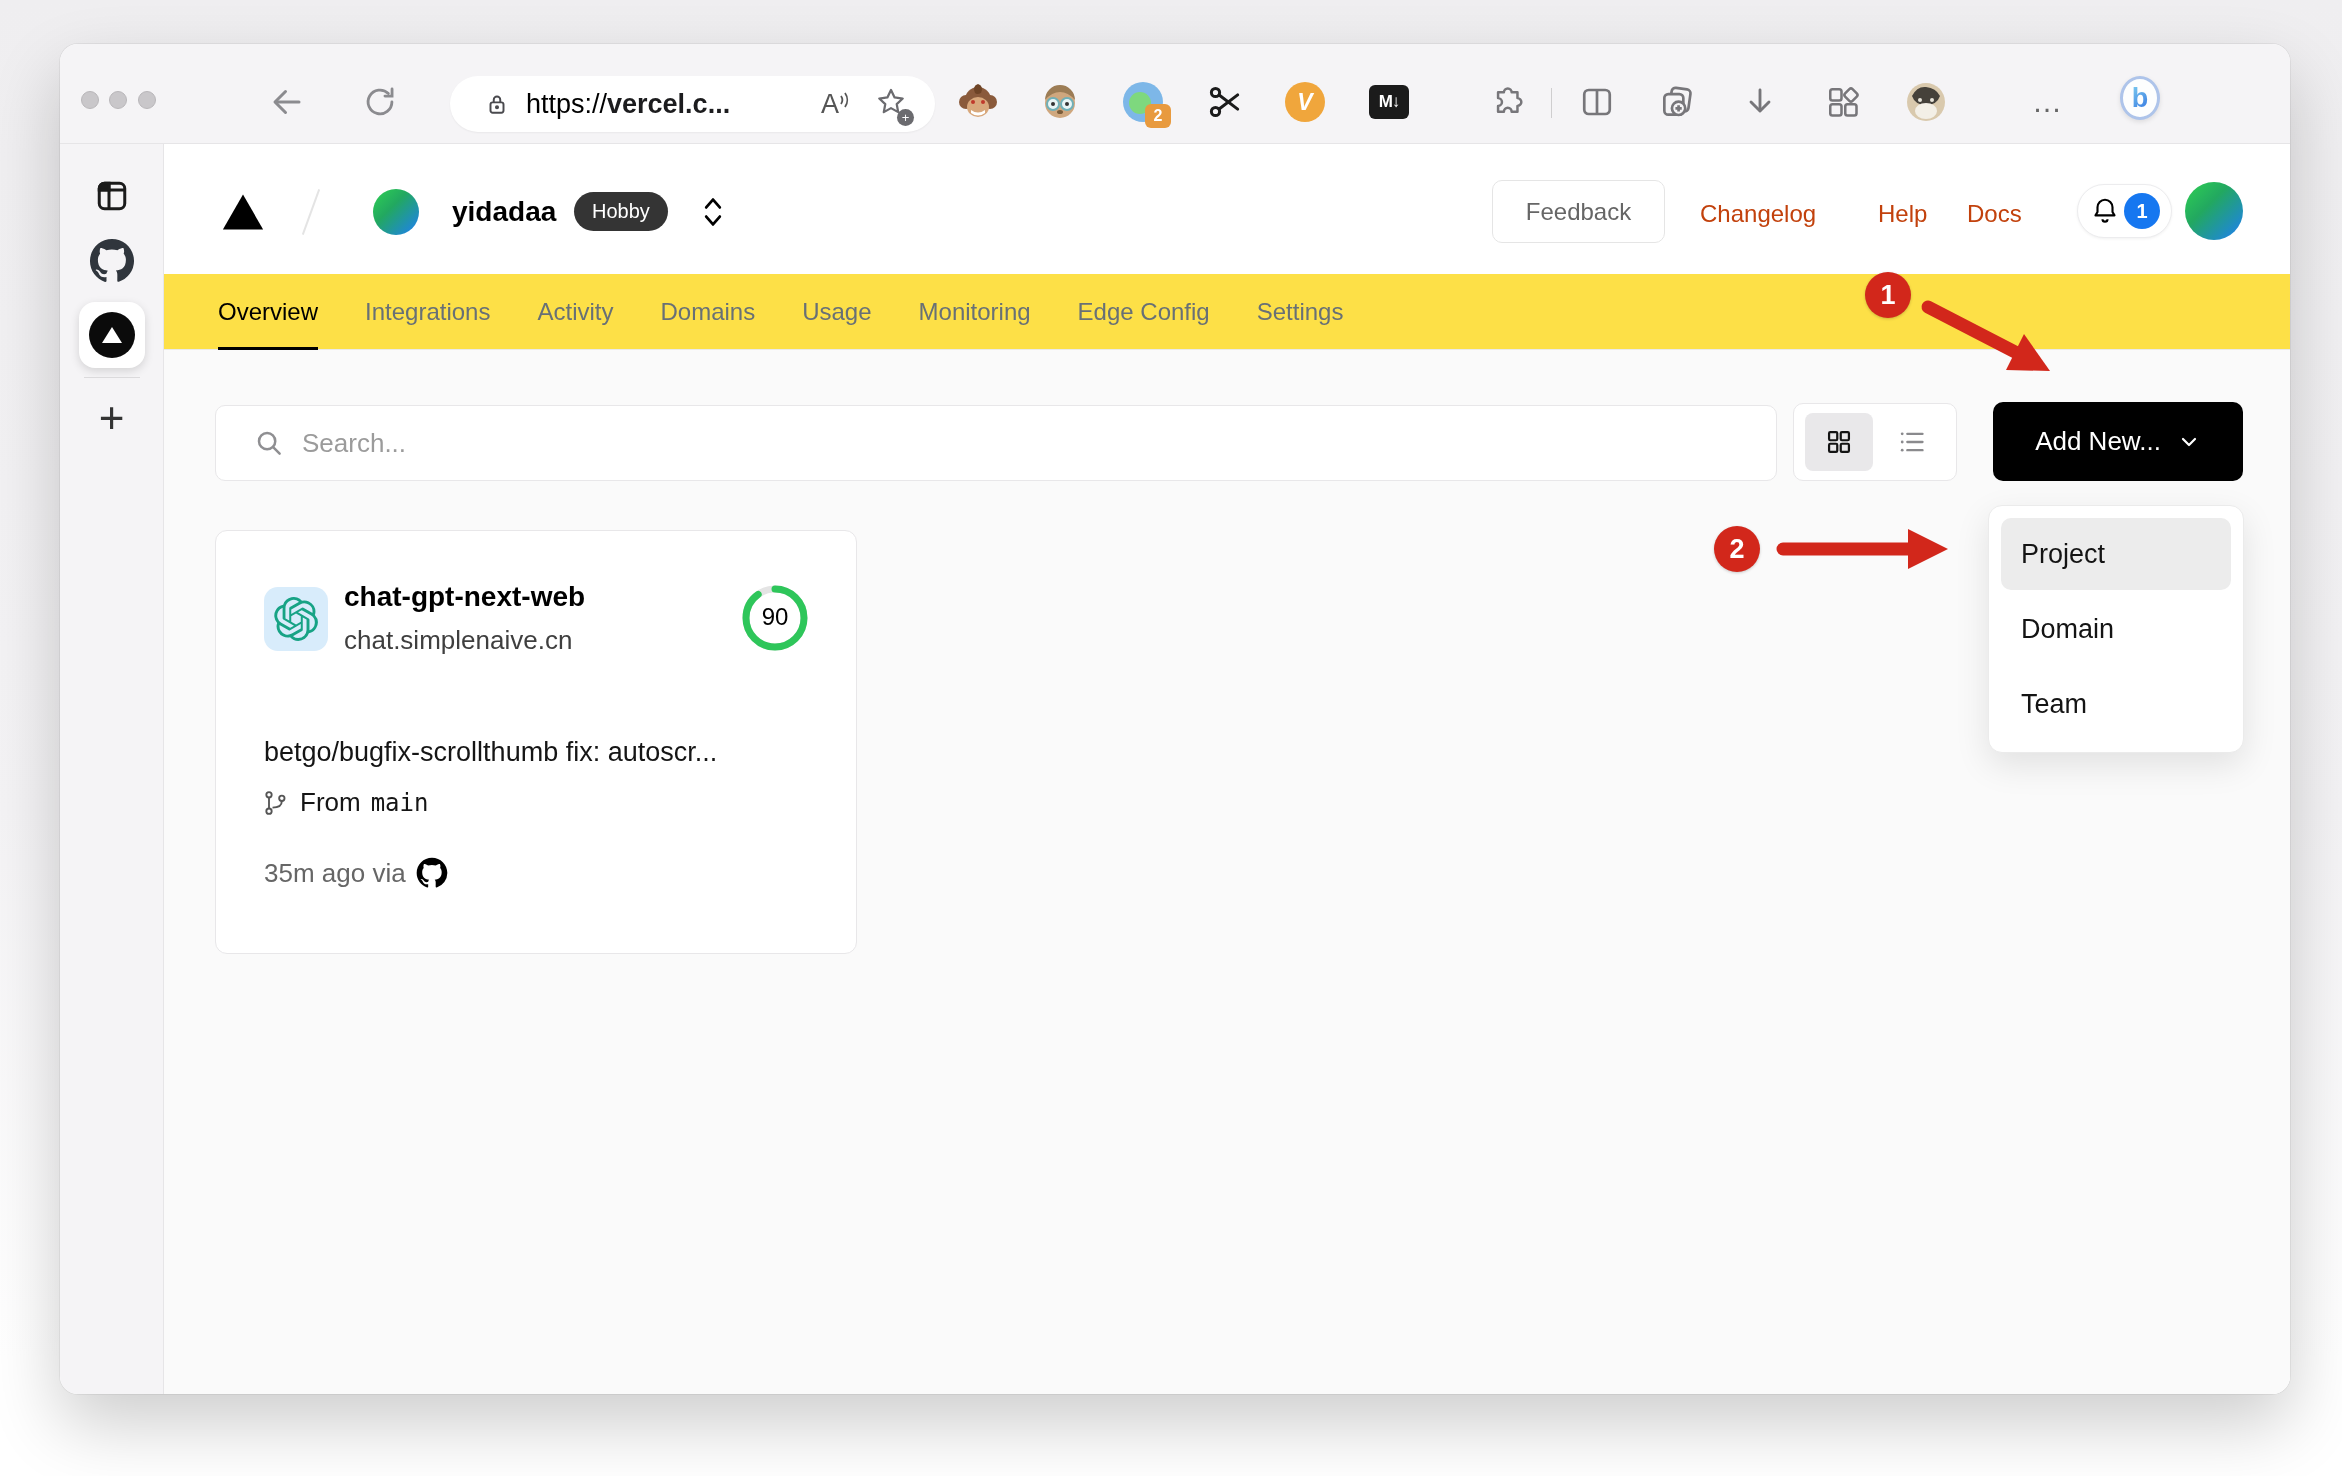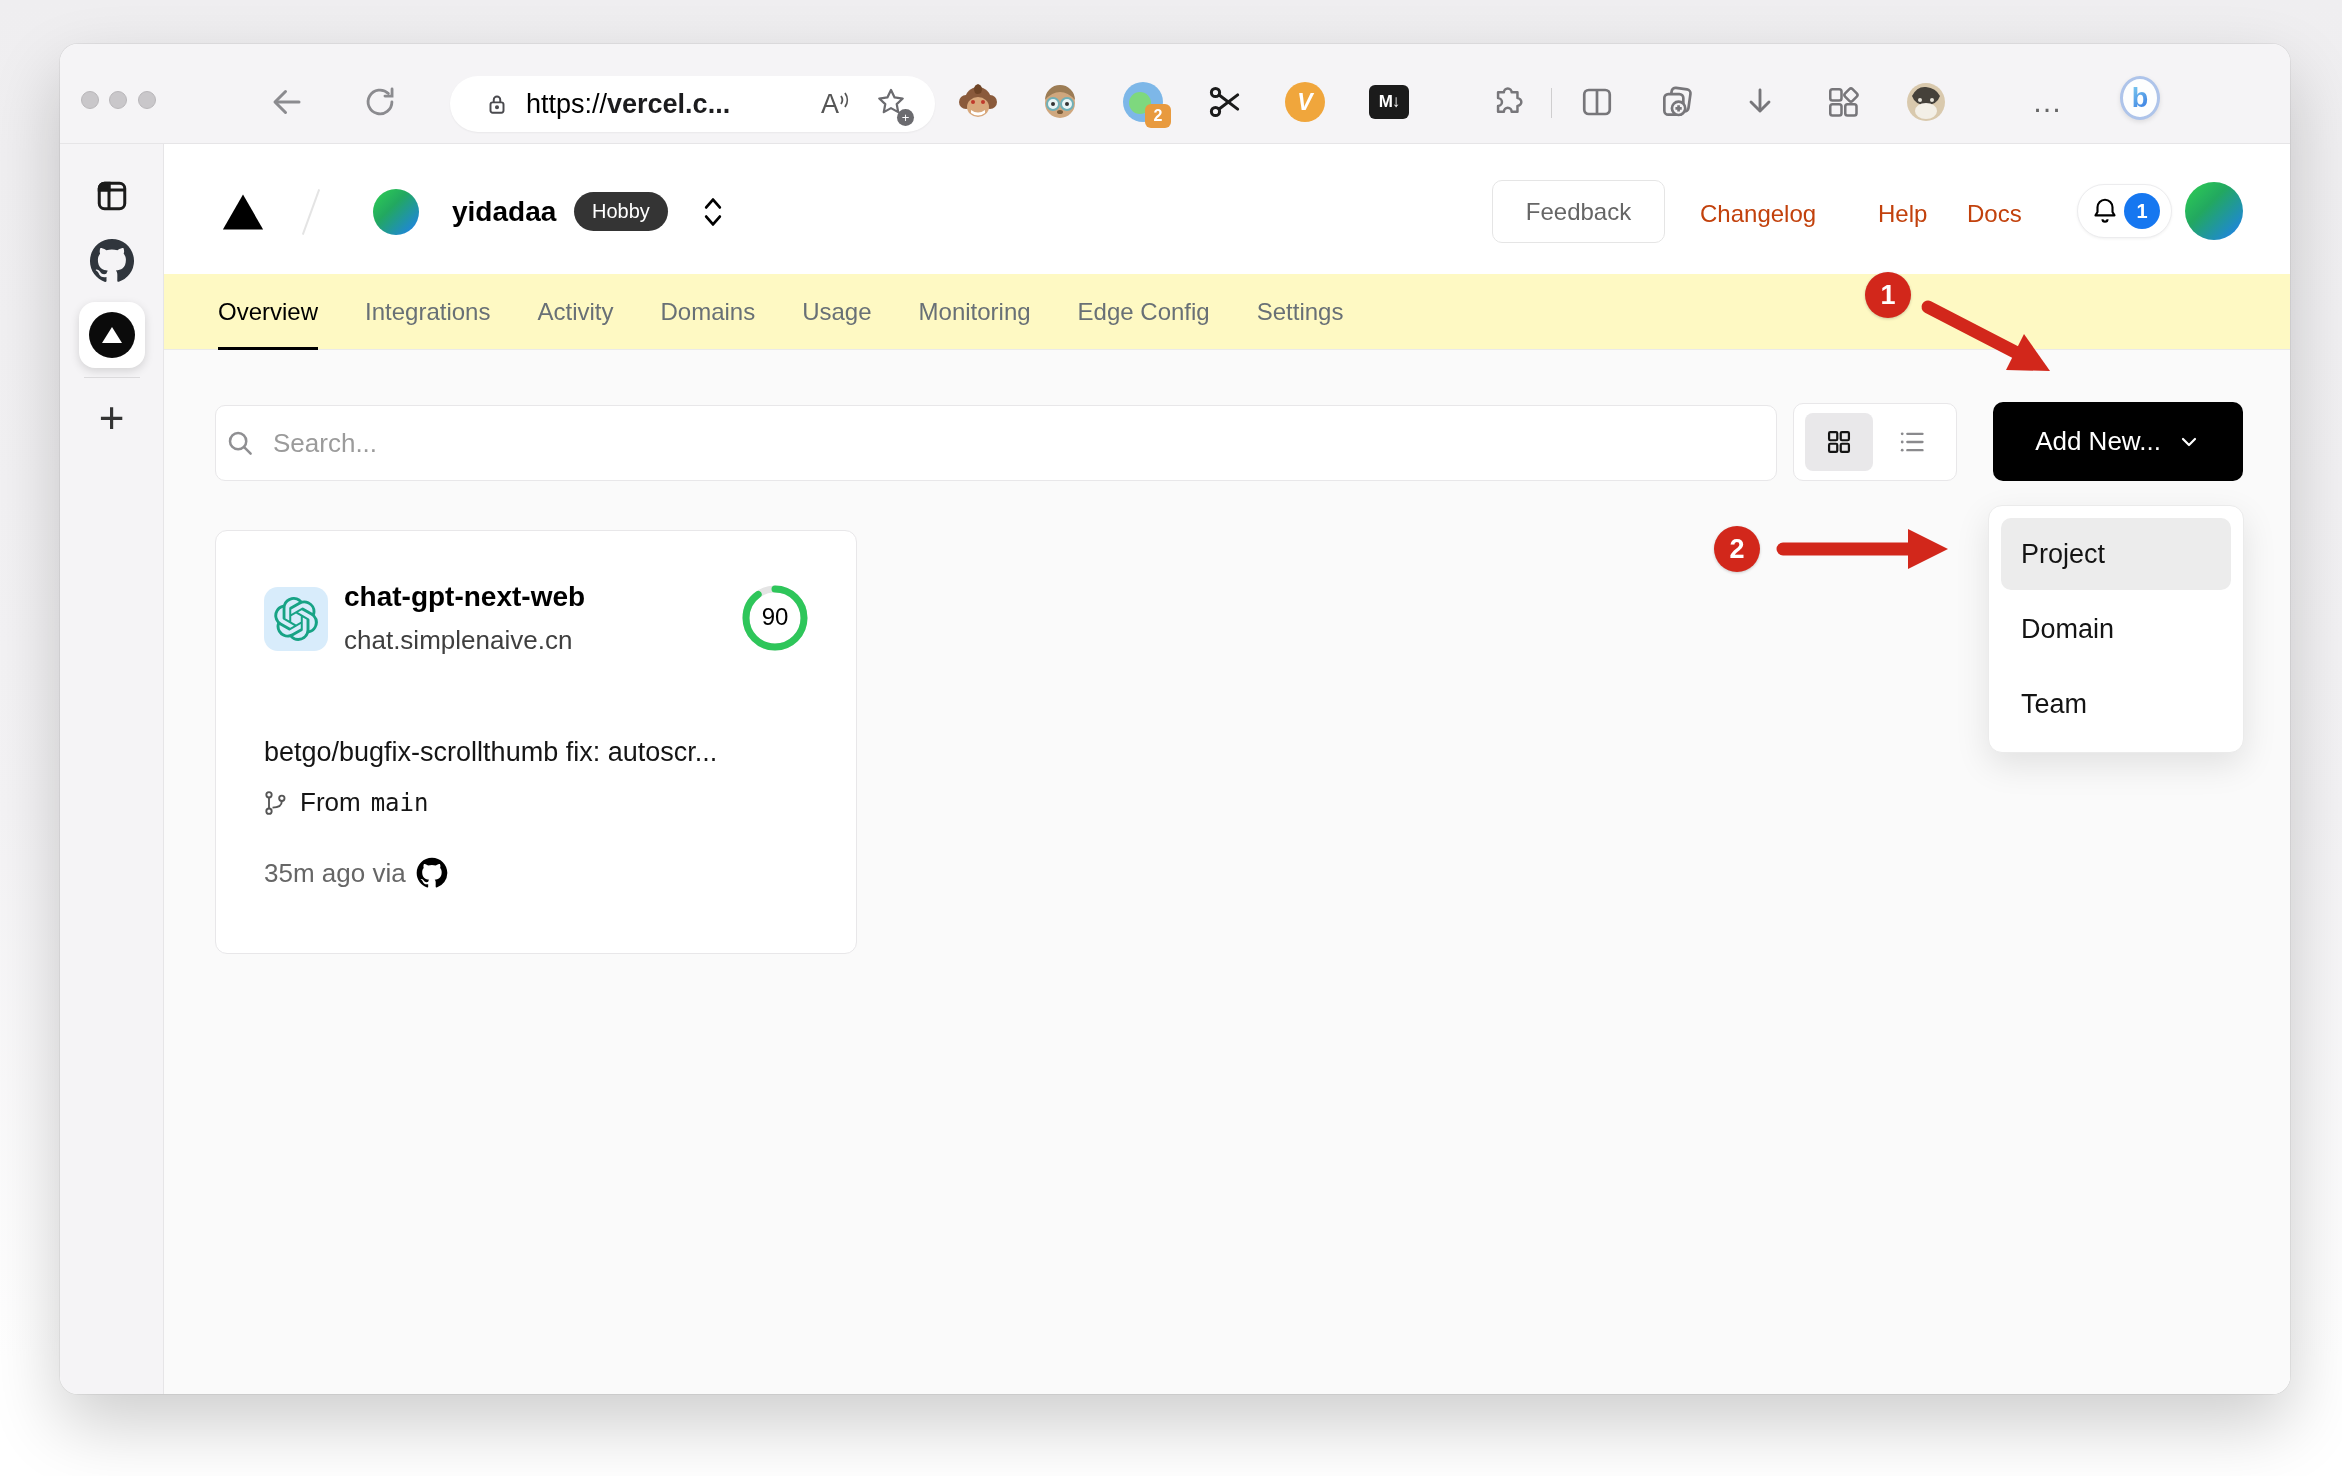--- a/index.html
+++ b/index.html
@@ -73,32 +73,32 @@
     padding-left:12px; gap:4px; }
   .notif-badge { width:36px; height:36px; background:#1677f0; border-radius:50%;
     color:#fff; font-size:20px; font-weight:600; display:flex; align-items:center;
     justify-content:center; }
   .avatar-grad { border-radius:50%;
     background:linear-gradient(135deg,#2fd153 0%,#22a860 40%,#1e7ef7 100%); }
 
   
   #tabbar { position:absolute; left:0; top:130px; width:100%; height:76px;
     border-bottom:1px solid #eaeaea; display:flex; align-items:center;
-    padding-left:54px; gap:47px; background:#fef9c3; }
+    padding-left:54px; gap:47px; background:#fde047; }
   .tab { position:relative; font-size:24px; color:#687076; height:76px;
     display:flex; align-items:center; cursor:pointer; }
   .tab.active { color:#000; }
   .tab.active::after { content:""; position:absolute; left:0; right:0; bottom:-1px;
     height:4px; background:#000; }
 
   
   #content { position:absolute; left:0; top:206px; right:0; bottom:0; background:#fafafa; }
   #searchbar { position:absolute; left:51px; top:55px; width:1562px; height:76px;
     background:#fff; border:1px solid #e8e7e9; border-radius:10px;
-    display:flex; align-items:center; padding-left:9px; gap:18px; }
+    display:flex; align-items:center; padding-left:38px; gap:18px; }
   #searchbar input { border:none; outline:none; font-size:26px; color:#333;
     font-family:"Liberation Sans", sans-serif; flex:1; background:transparent; }
   #searchbar input::placeholder { color:#9b9b9b; }
   #viewtoggle { position:absolute; left:1629px; top:53px; width:164px; height:78px;
     background:#fff; border:1px solid #e8e7e9; border-radius:10px;
     display:flex; align-items:center; justify-content:space-around; padding:0 8px; }
   .vt-btn { width:68px; height:58px; border-radius:8px; display:flex;
     align-items:center; justify-content:center; }
   .vt-btn.active { background:#e9e8ea; }
   #addnew { position:absolute; left:1829px; top:52px; width:250px; height:79px;

